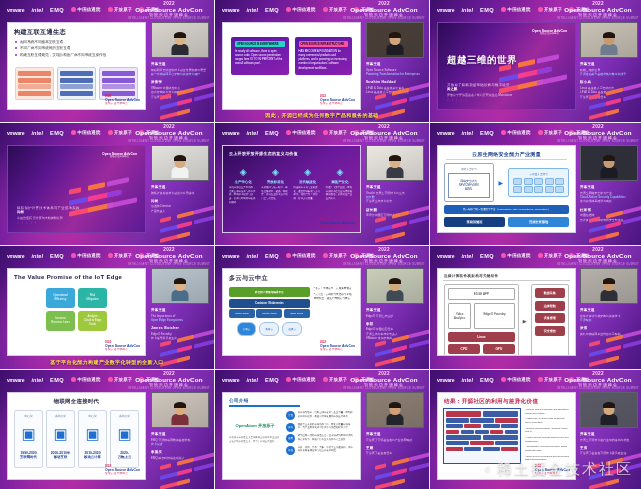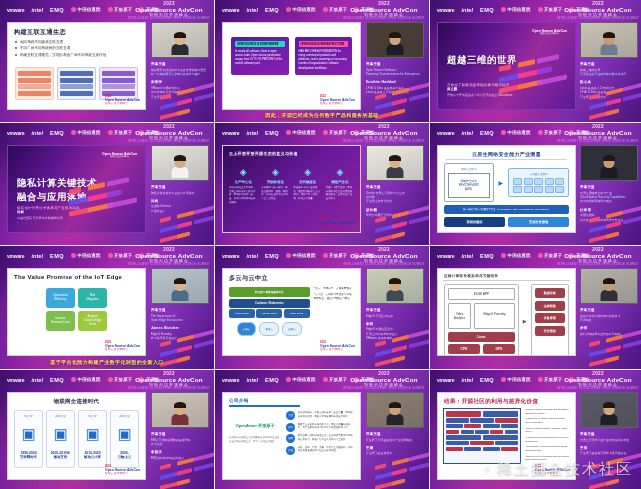--- a/index.html
+++ b/index.html
@@ -511,24 +511,20 @@
           </div>
         </div>
         <div class="conf-brand">
           <div class="conf-year">2022</div>
           <div class="conf-name">Open Source AdvCon</div>
           <div class="conf-sub">智能云边开源峰会</div>
           <div class="conf-sub2">INTELLIGENT CLOUD-EDGE OPEN SOURCE SUMMIT</div>
         </div>
       </div>
       <div class="slide dark">
-        <div class="hero-title">
-          <div>隐私计算关键技术</div>
-          <div>融合与应用落地</div>
-        </div>
         <div class="hero-sub">隐私保护计算技术体系与产业落地实践</div>
         <div class="hero-blocks">
           <i style="background: rgb(255, 77, 109); left: 4px; top: 4px; width: 12px;"></i>
           <i style="background: rgb(255, 122, 61); left: 23px; top: 4px; width: 17px;"></i>
           <i style="background: rgb(196, 75, 216); left: 42px; top: 4px; width: 22px;"></i>
           <i style="background: rgb(107, 75, 240); left: 4px; top: 15px; width: 27px;"></i>
           <i style="background: rgb(255, 61, 139); left: 23px; top: 15px; width: 32px;"></i>
           <i style="background: rgb(138, 61, 224); left: 42px; top: 15px; width: 15px;"></i>
           <i style="background: rgb(255, 77, 109); left: 4px; top: 26px; width: 20px;"></i>
           <i style="background: rgb(255, 122, 61); left: 23px; top: 26px; width: 25px;"></i>

